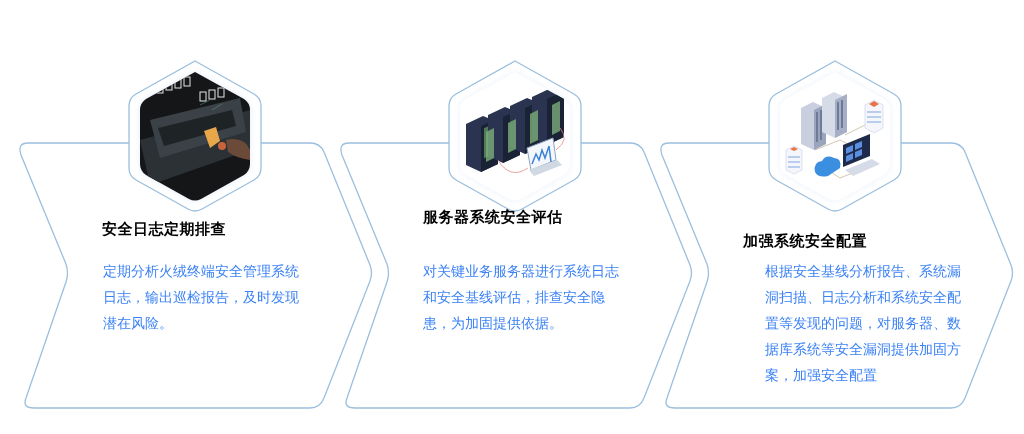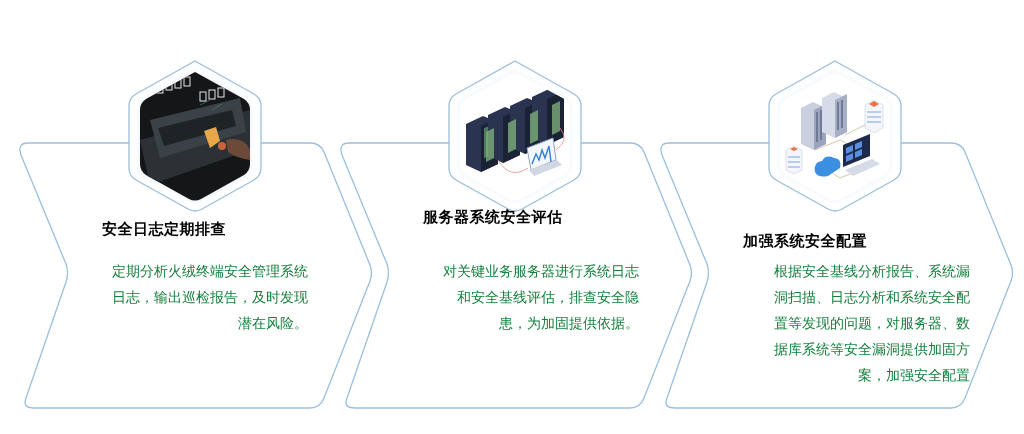--- a/index.html
+++ b/index.html
@@ -1,19 +1,19 @@
 <!DOCTYPE html>
 <html><head>
 <meta charset="utf-8">
 <style>
   html,body{margin:0;padding:0;background:#ffffff;}
   body{width:1024px;height:434px;position:relative;overflow:hidden;font-family:"DejaVu Sans","Liberation Sans",sans-serif;}
   .shapes{position:absolute;left:0;top:0;width:1024px;height:434px;}
   .card-title{position:absolute;font-size:15px;font-weight:bold;color:#000000;letter-spacing:0.5px;white-space:nowrap;}
-  .card-desc{position:absolute;font-size:14px;line-height:26px;color:#15803d;width:205px;text-align:right;}
+  .card-desc{position:absolute;font-size:14px;line-height:26px;color:#3b82f6;width:205px;}
 </style>
 </head>
 <body>
 
 <svg class="shapes" viewBox="0 0 1024 434" xmlns="http://www.w3.org/2000/svg">
   <defs>
     <clipPath id="hexclip1">
         <path d="M195 72 L244 99 Q250 103 250 110 L250 164 Q250 171 244 175 L201 199 Q195 202 189 199 L146 175 Q140 171 140 164 L140 110 Q140 103 146 99 Z"></path>
       </clipPath>
     <clipPath id="hexclip2">
@@ -133,19 +133,19 @@
   </g>
 </svg>
 
 <div>
   <div class="card-title" style="left:102px;top:220px;">安全日志定期排查</div>
   <div class="card-desc" style="left:103px;top:258px;">定期分析火绒终端安全管理系统日志，输出巡检报告，及时发现潜在风险。</div>
 </div>
 
 <div>
   <div class="card-title" style="left:423px;top:208px;">服务器系统安全评估</div>
-  <div class="card-desc" style="left:434px;top:258px;">对关键业务服务器进行系统日志和安全基线评估，排查安全隐患，为加固提供依据。</div>
+  <div class="card-desc" style="left:423px;top:258px;">对关键业务服务器进行系统日志和安全基线评估，排查安全隐患，为加固提供依据。</div>
 </div>
 
 <div>
   <div class="card-title" style="left:743px;top:232px;">加强系统安全配置</div>
   <div class="card-desc" style="left:765px;top:258px;">根据安全基线分析报告、系统漏洞扫描、日志分析和系统安全配置等发现的问题，对服务器、数据库系统等安全漏洞提供加固方案，加强安全配置</div>
 </div>
 
 </body></html>

